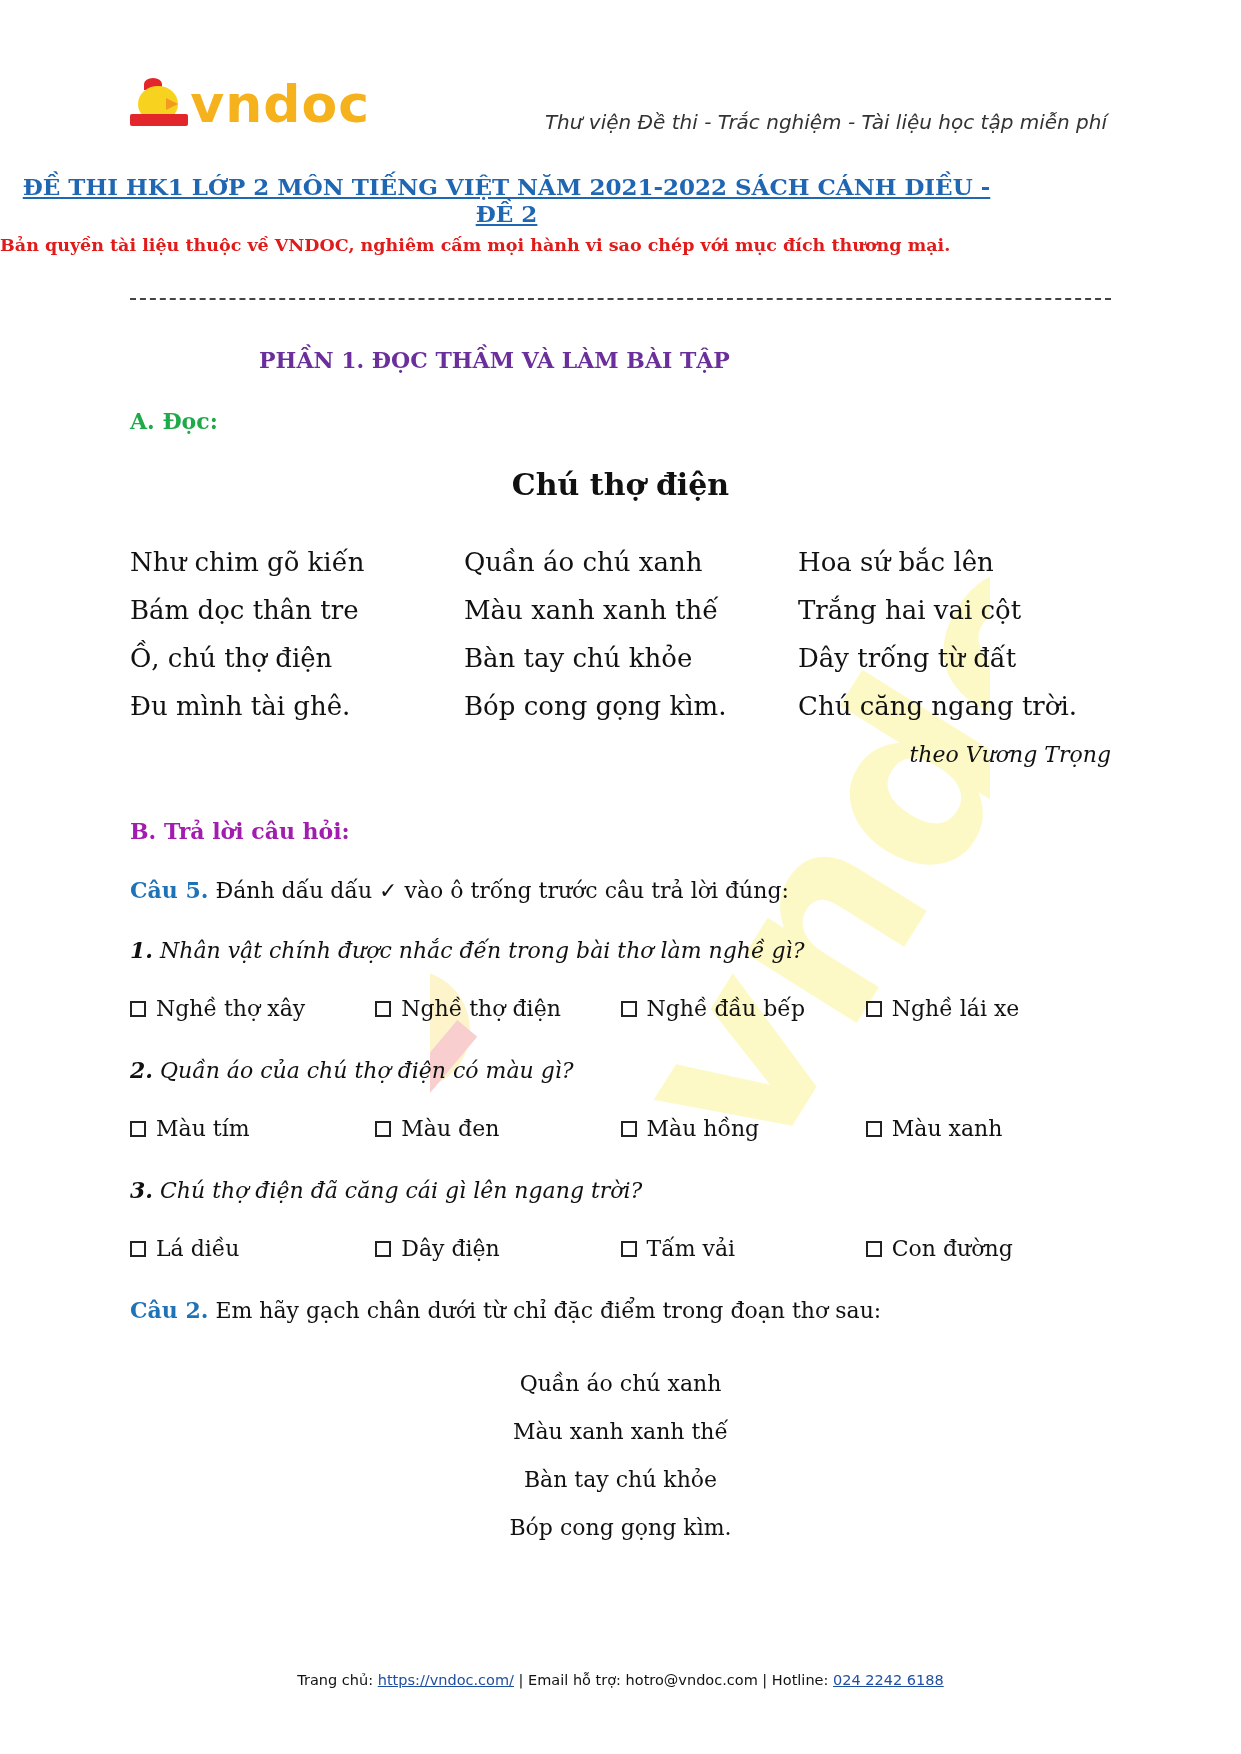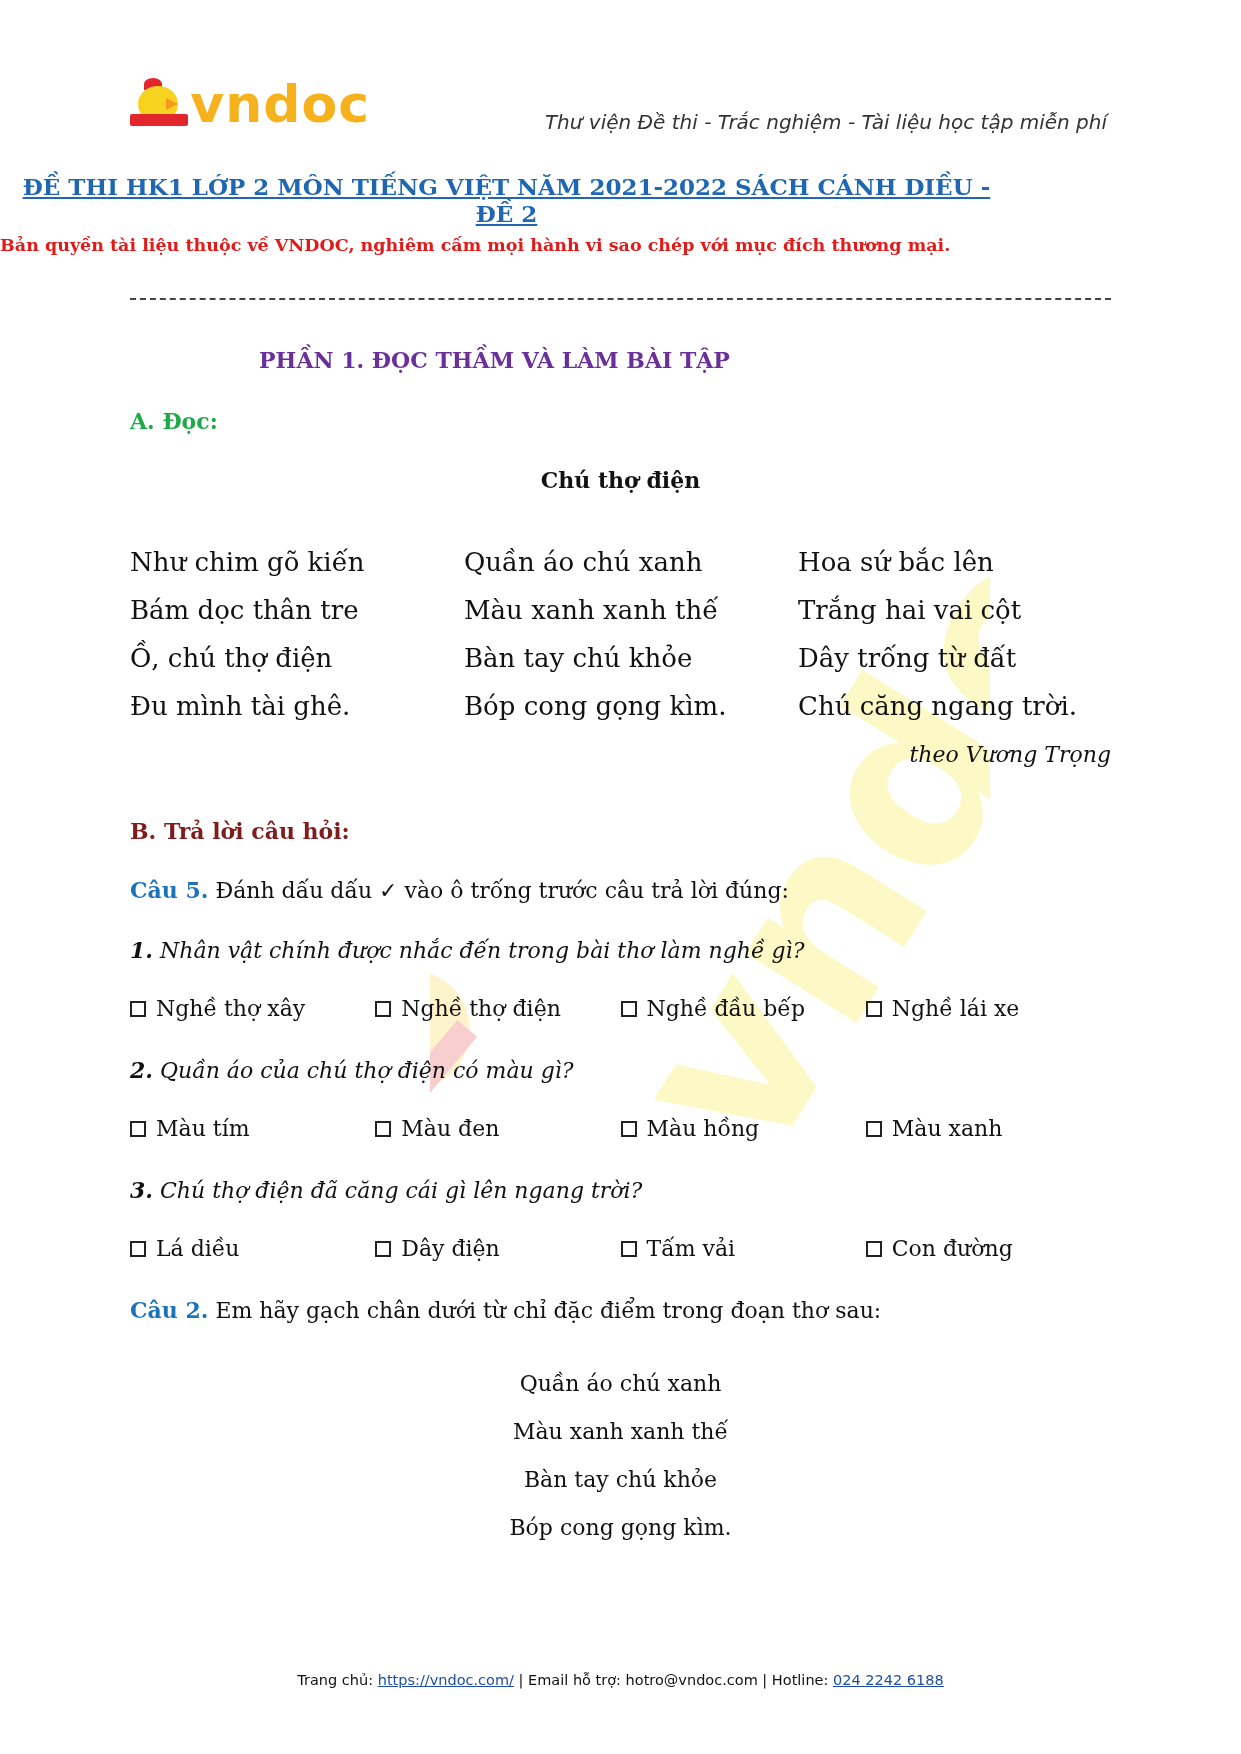--- a/index.html
+++ b/index.html
@@ -12,25 +12,25 @@
   .chick .comb { position: absolute; left: 14px; top: 0px; width: 18px; height: 12px; border-radius: 50% 50% 0 0; background: #e3262b; }
   .chick .ribbon { position: absolute; left: 0; top: 36px; width: 58px; height: 12px; background: #e3262b; border-radius: 2px; }
   .chick .beak { position: absolute; left: 36px; top: 20px; width: 0; height: 0; border-left: 12px solid #f39b1e; border-top: 6px solid transparent; border-bottom: 6px solid transparent; }
   .wordmark { font-family: "DejaVu Sans", sans-serif; font-weight: bold; font-size: 52px; color: #f5b21d; letter-spacing: 1px; margin-left: 4px; line-height: 1; }
   .tagline { right: 134px; top: 110px; font-family: "DejaVu Sans", sans-serif; font-style: italic; font-size: 20px; color: #333; font-weight: 300; }
   .title { left: 0; width: 1013px; top: 173px; text-align: center; font-weight: bold; font-size: 23px; color: #1f67b3; text-decoration: underline; }
   .copyright { left: 0; width: 1241px; top: 235px; font-weight: bold; font-size: 17.5px; color: #e11a1a; }
   .dashes { left: 130px; width: 981px; top: 298px; border-top: 2px dashed #444; height: 0; }
   .part { left: 0; width: 989px; top: 347px; text-align: center; font-weight: bold; font-size: 22px; color: #6b2f9c; }
   .secA { left: 130px; top: 408px; font-weight: bold; font-size: 22px; color: #1faa4a; }
-  .poemtitle { left: 0; width: 1241px; top: 467px; text-align: center; font-weight: bold; font-size: 22px; }
+  .poemtitle { left: 0; width: 1241px; top: 467px; text-align: center; font-weight: bold; font-size: 30px; }
   .poemcol { top: 538px; font-size: 26px; line-height: 48px; }
   .poemcol div { white-space: nowrap; }
   .author { right: 130px; top: 742px; font-style: italic; font-size: 22px; }
-  .secB { left: 130px; top: 818px; font-weight: bold; font-size: 22px; color: #7f1d1d; }
+  .secB { left: 130px; top: 818px; font-weight: bold; font-size: 22px; color: #a21caf; }
   .q { left: 130px; font-size: 22px; white-space: nowrap; }
   .qlabel { color: #1e72b8; font-weight: bold; }
   .sub { left: 130px; font-size: 22px; font-style: italic; white-space: nowrap; }
   .sub b { font-style: italic; }
   .opts { left: 130px; width: 981px; display: flex; font-size: 22px; }
   .opt { width: 255px; display: flex; align-items: center; white-space: nowrap; }
   .box { display: inline-block; width: 16px; height: 16px; border: 2px solid #222; margin-right: 10px; box-sizing: border-box; }
   .stanza { left: 0; width: 1241px; top: 1360px; text-align: center; font-size: 22px; line-height: 48px; }
   .footer { left: 0; width: 1241px; top: 1672px; text-align: center; font-family: "DejaVu Sans", sans-serif; font-size: 14.5px; color: #111; }
   .footer a { color: #1f4fa3; text-decoration: underline; }

